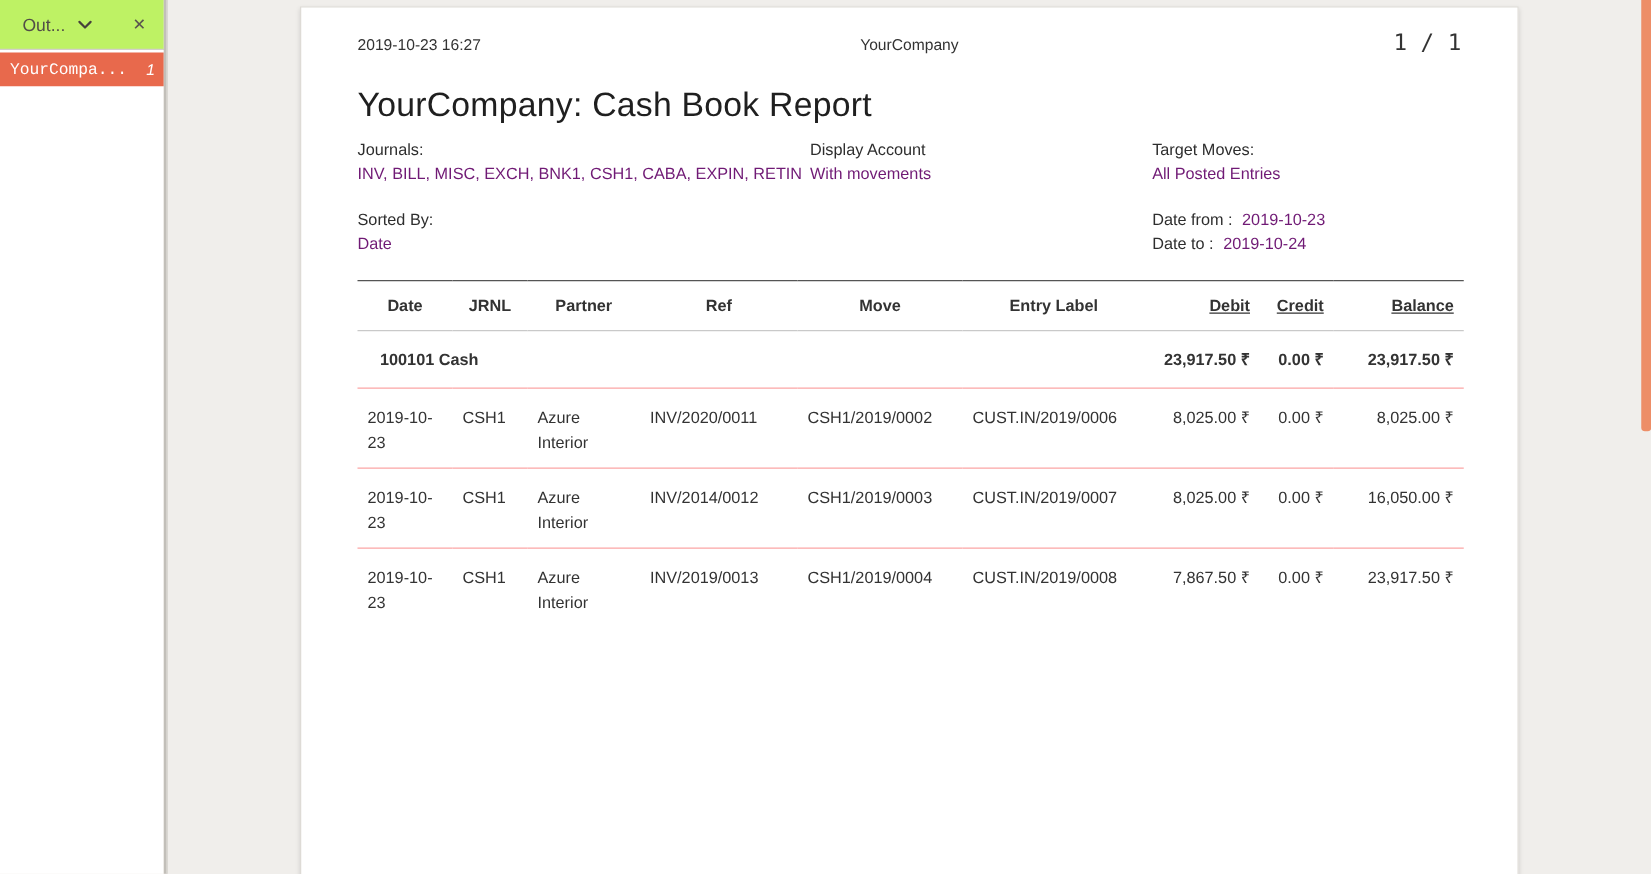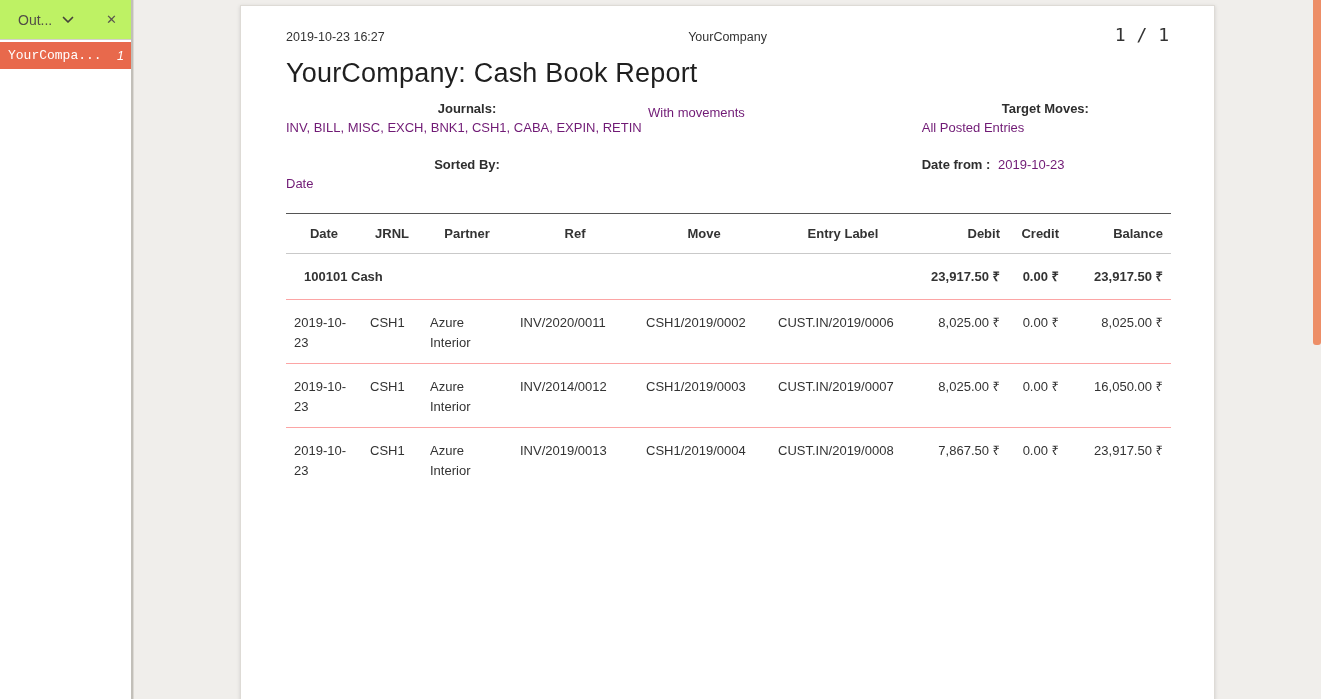--- a/index.html
+++ b/index.html
@@ -67,49 +67,49 @@
   
   .page-header {
     display: flex; align-items: baseline;
     font-size: 12.5px; color: #333333; justify-content: flex-end;
   }
   .page-header .ph-left  { width: 33%; }
   .page-header .ph-center{ width: 34%; text-align: center; }
   .page-header .ph-right { width: 33%; text-align: right;
     font-family: "DejaVu Sans Mono", monospace; font-size: 18px; }
   .report-title {
-    margin-top: 13px;
+    margin-top: 24px;
     font-size: 27px; font-weight: 400; color: #1f1f1f;
     letter-spacing: 0.2px;
   }
   .meta { margin-top: 12px; font-size: 13px; }
   .meta-row { display: flex; }
   .meta-row + .meta-row { margin-top: 22px; }
   .meta-col1 { width: 41%; }
   .meta-col2 { width: 31%; }
   .meta-col3 { width: 28%; }
-  .meta-label { font-weight: bold; color: #2e2e2e; text-align: center; }
+  .meta-label { font-weight: normal; color: #2e2e2e; }
   .meta-value { margin-top: 4px; color: #701a75; }
   .inline-pair { margin-top: 0; }
   .inline-pair + .inline-pair { margin-top: 4px; }
   .inline-pair .meta-label { display: inline; }
   .inline-pair .meta-value { display: inline; margin-left: 4px; }
   
   .report-table {
     margin-top: 22px;
     width: 885px; border-collapse: collapse; table-layout: fixed;
     font-size: 13px; color: #333333;
     border-top: 1px solid #555555;
   }
   .report-table th {
     padding: 12px 8px; font-weight: bold; color: #333333;
     border-bottom: 1px solid #c9c9c9;
   }
   .report-table th.c { text-align: center; }
-  .report-table th.r { text-align: right; }
+  .report-table th.r { text-align: right; text-decoration: underline; }
   .report-table td {
     padding: 13px 8px 10px 8px; vertical-align: top;
     border-bottom: 1px solid #fca5a5;
     word-wrap: break-word; line-height: 20px;
   }
   .report-table td.r { text-align: right; }
   .report-table tr.account-row td {
     font-weight: bold; padding: 13px 8px 12px 8px;
   }
   .report-table tr.account-row td.acct-name { padding-left: 18px; }
@@ -149,37 +149,42 @@
 
     <div class="report-title">YourCompany: Cash Book Report</div>
 
     <div class="meta">
       <div class="meta-row">
         <div class="meta-col1">
           <div class="meta-label">Journals:</div>
           <div class="meta-value">INV, BILL, MISC, EXCH, BNK1, CSH1, CABA, EXPIN, RETIN</div>
         </div>
         <div class="meta-col2">
+          <div class="meta-label">Display Account</div>
           <div class="meta-value">With movements</div>
         </div>
         <div class="meta-col3">
           <div class="meta-label">Target Moves:</div>
           <div class="meta-value">All Posted Entries</div>
         </div>
       </div>
       <div class="meta-row">
         <div class="meta-col1">
           <div class="meta-label">Sorted By:</div>
           <div class="meta-value">Date</div>
         </div>
         <div class="meta-col2"></div>
         <div class="meta-col3">
           <div class="inline-pair">
             <span class="meta-label">Date from :</span>
             <span class="meta-value">2019-10-23</span>
+          </div>
+          <div class="inline-pair">
+            <span class="meta-label">Date to :</span>
+            <span class="meta-value">2019-10-24</span>
           </div>
         </div>
       </div>
     </div>
 
     <table class="report-table">
       <colgroup>
         <col class="col-date">
           <col class="col-jrnl">
           <col class="col-partner">

